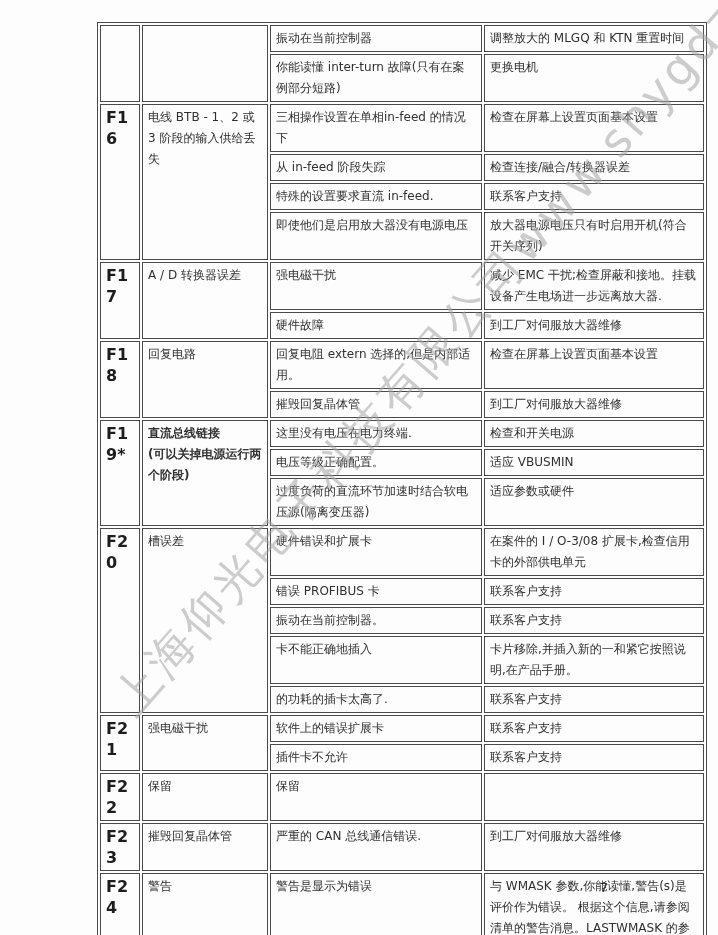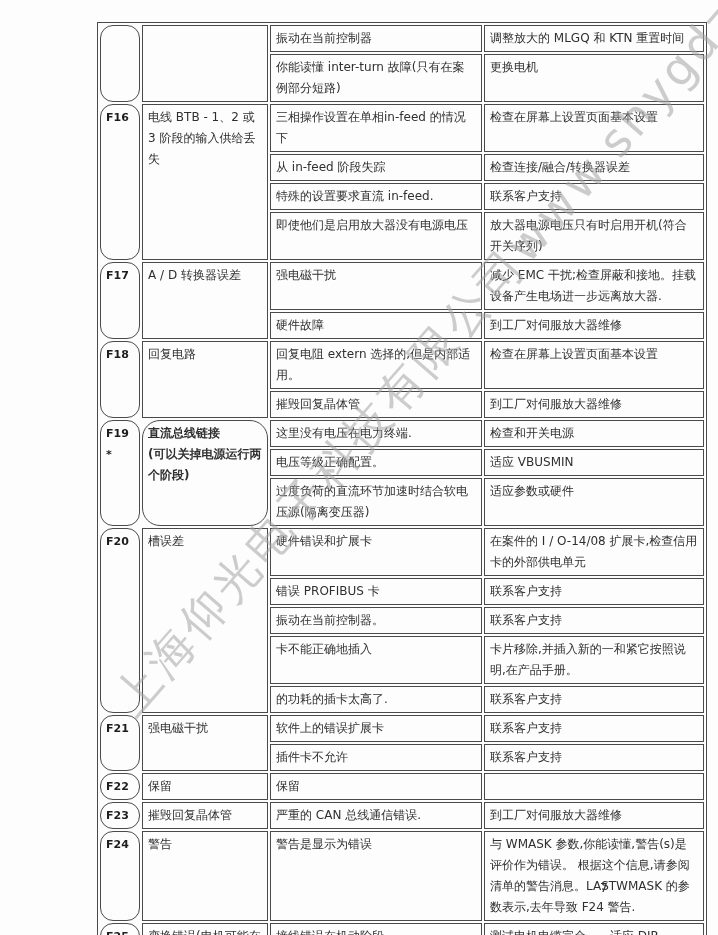--- a/index.html
+++ b/index.html
@@ -30,23 +30,23 @@
     vertical-align:top;
     padding:2px 5px;
     font-size:12px;
     line-height:21px;
     height:21px;
     overflow-wrap:break-word;
     word-break:break-word;
     box-sizing:border-box;
     background:transparent;
   }
-  td.code{font-weight:bold;color:#1d1d1d;font-size:11px;border-radius:13px;}
+  td.code{font-weight:bold;color:#1d1d1d;font-size:16px;}
   td.desc.bold{font-weight:bold;}
-  td.pre{white-space:pre-line;border-radius:18px;}
+  td.pre{white-space:pre-line;}
   .watermark{
     position:absolute;
     left:100px;top:688px;
     width:840px;
     transform:rotate(-49deg);
     transform-origin:0 0;
     font-size:46px;
     letter-spacing:4px;
     color:rgba(164,164,164,0.55);
     white-space:nowrap;
@@ -141,21 +141,21 @@
       </tr>
       <tr>
         <td class="cause">过度负荷的直流环节加速时结合软电压源(隔离变压器)</td>
         <td class="remedy">适应参数或硬件</td>
       </tr>
 
       <tr>
         <td class="code" rowspan="5">F20</td>
         <td class="desc" rowspan="5">槽误差</td>
         <td class="cause">硬件错误和扩展卡</td>
-        <td class="remedy">在案件的 I / O-14/08 扩展卡,检查信用卡的外部供电单元</td>
+        <td class="remedy">在案件的 I / O-3/08 扩展卡,检查信用卡的外部供电单元</td>
       </tr>
       <tr>
         <td class="cause">错误 PROFIBUS 卡</td>
         <td class="remedy">联系客户支持</td>
       </tr>
       <tr>
         <td class="cause">振动在当前控制器。</td>
         <td class="remedy">联系客户支持</td>
       </tr>
       <tr>

